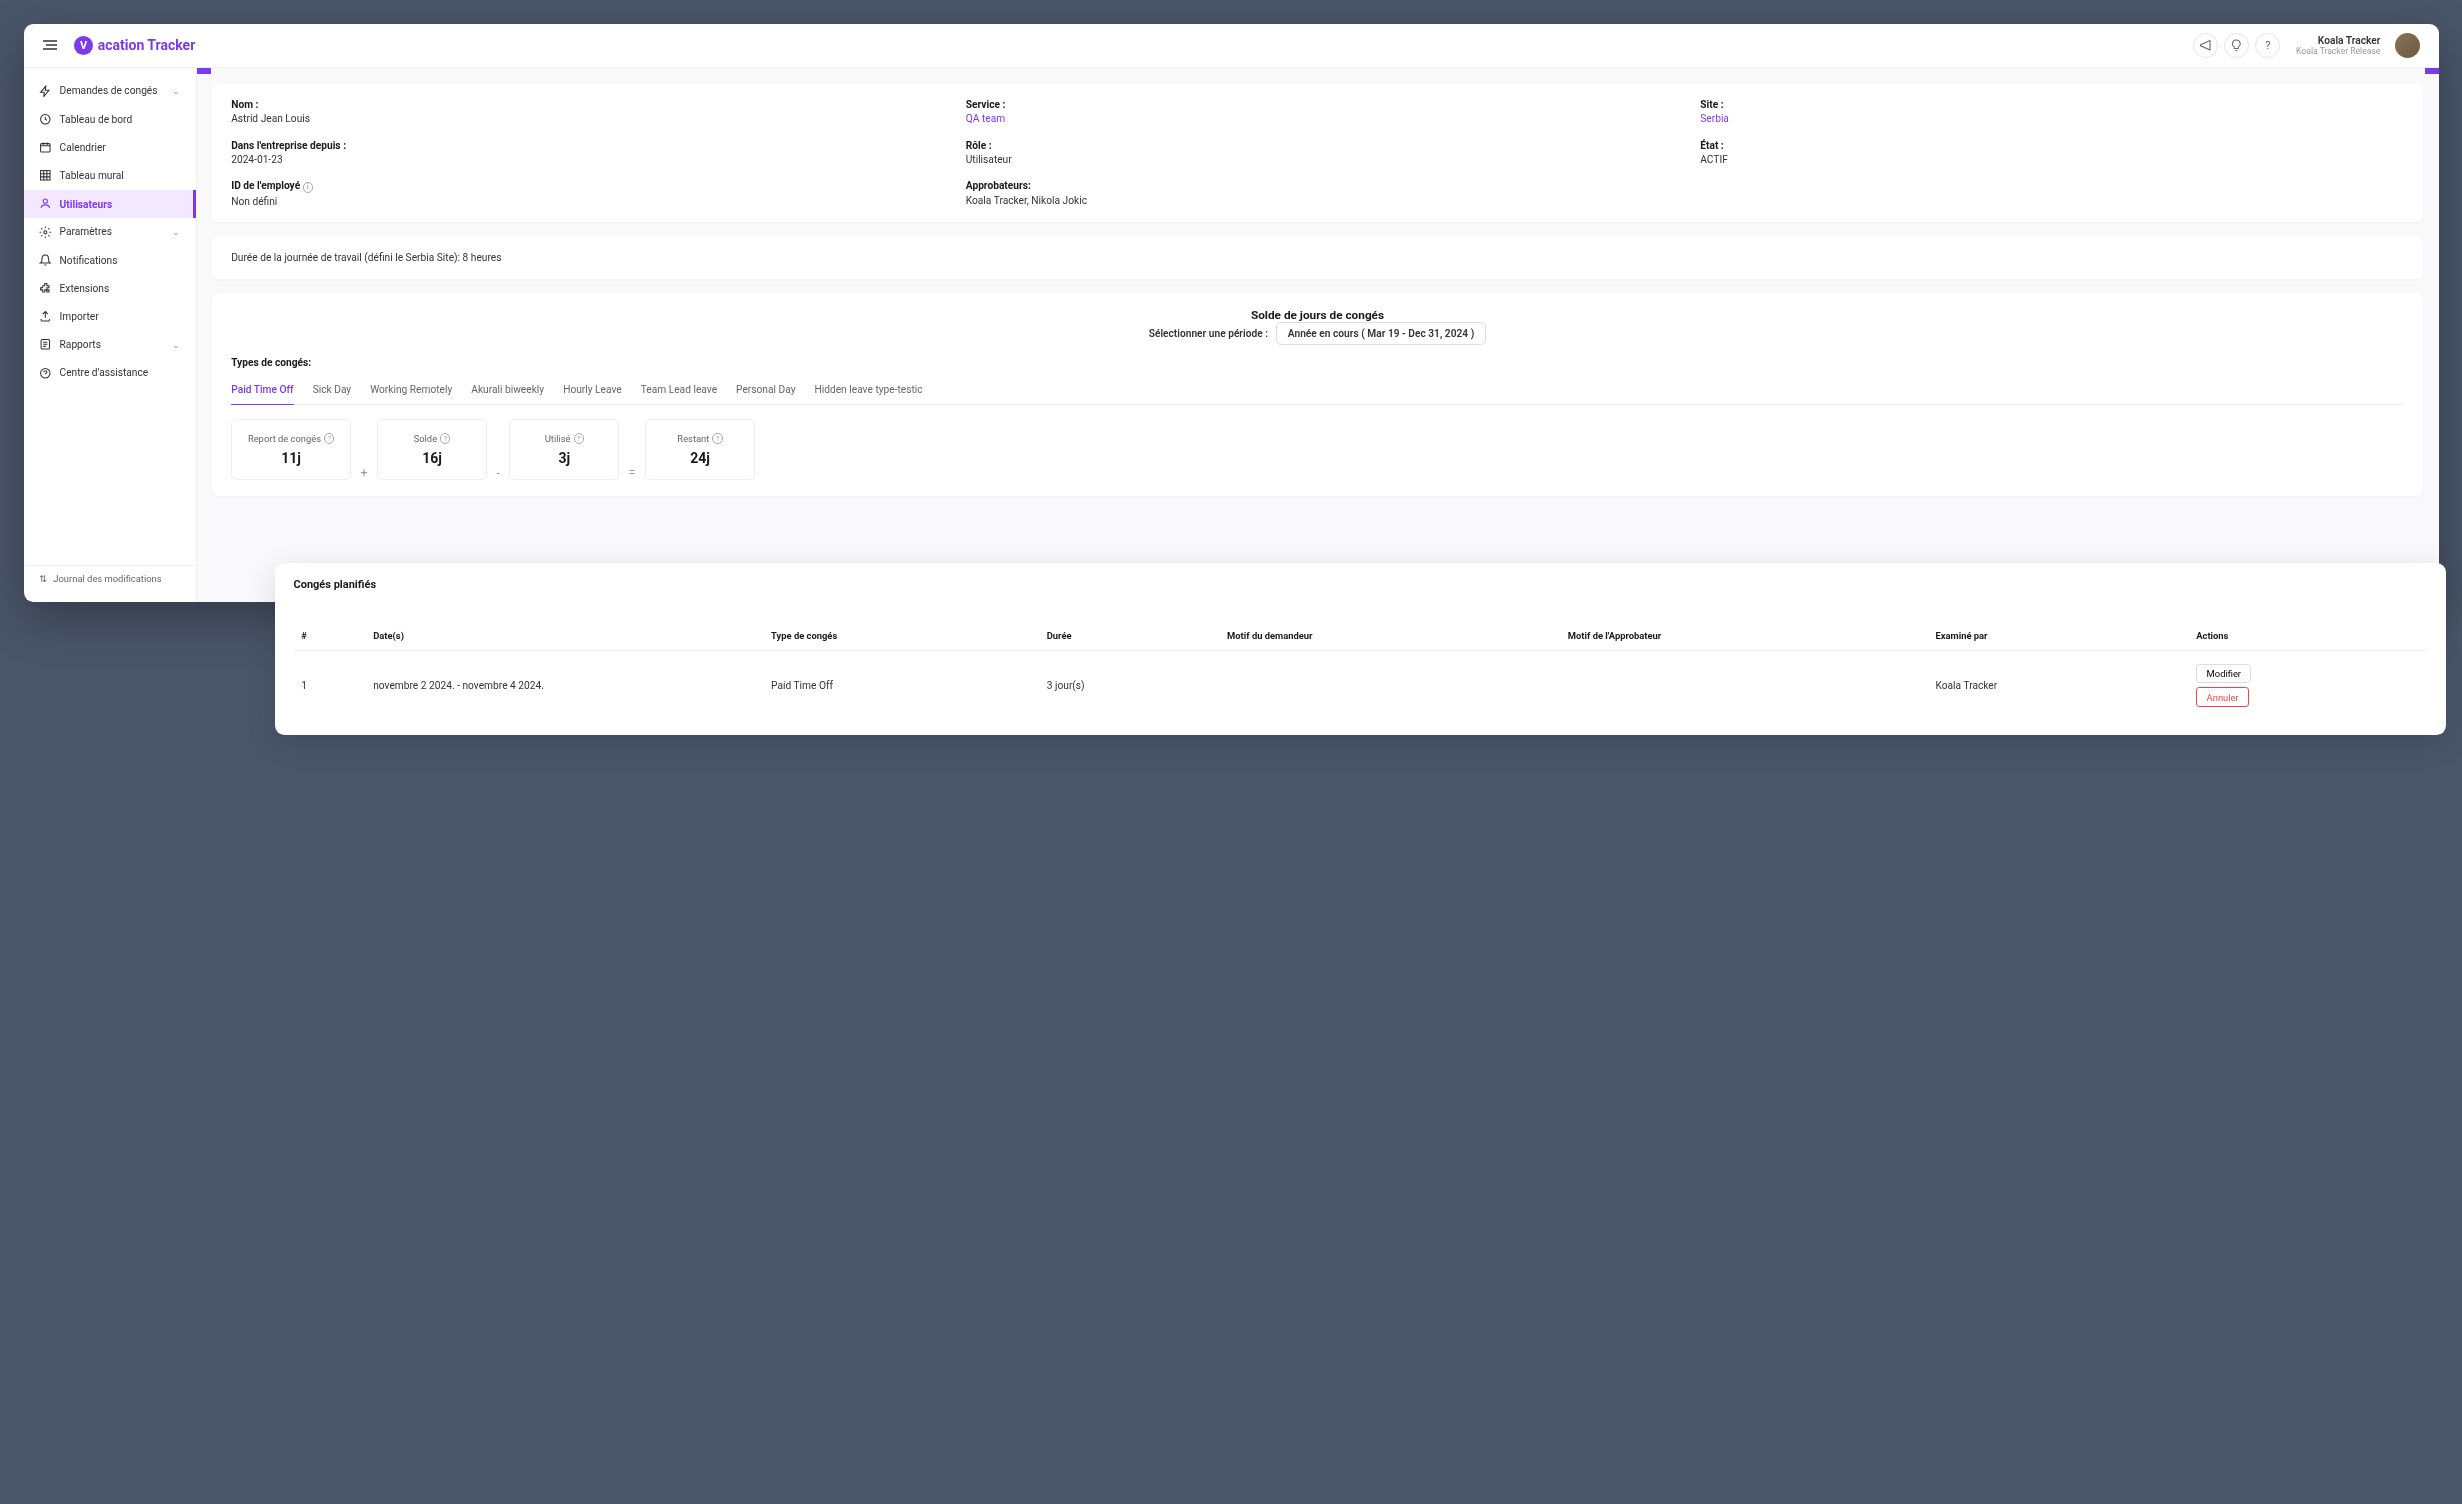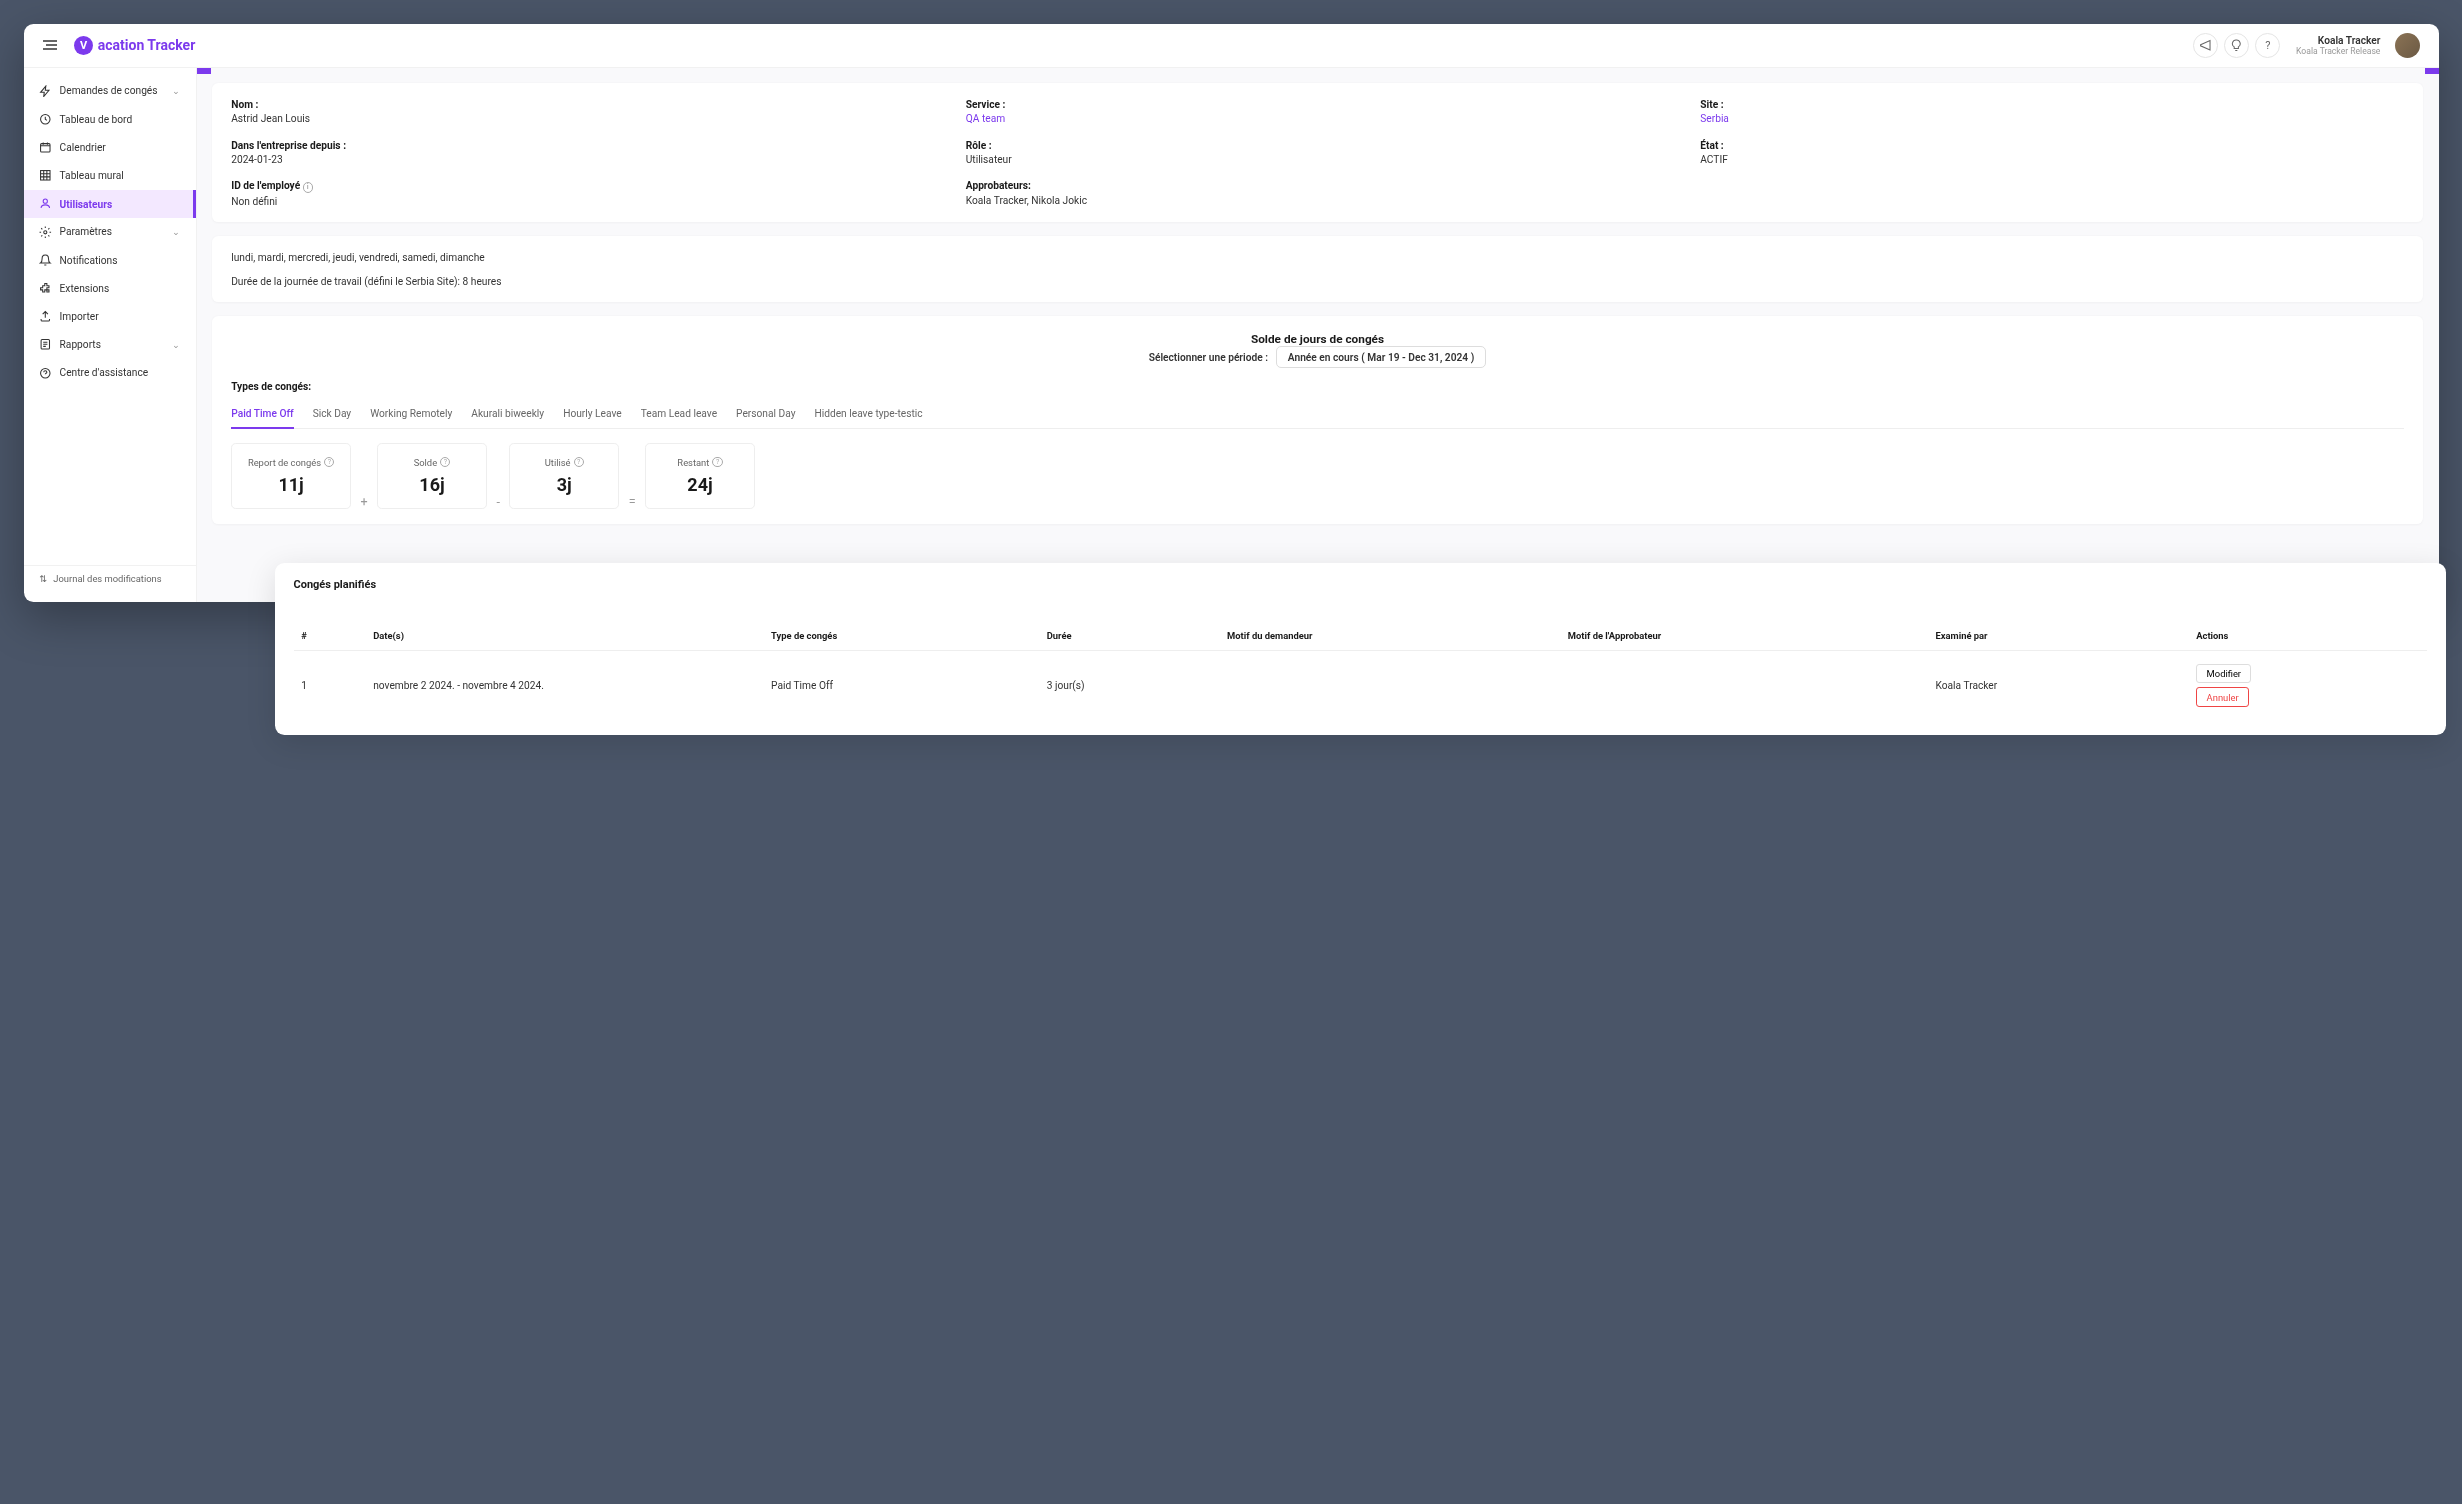--- a/index.html
+++ b/index.html
@@ -57,21 +57,21 @@
     
     .types-label { font-size: 10.2px; font-weight: 700; color: #1a1a1a; margin-bottom: 9.4px; }
     .tabs { display: flex; gap: 19px; border-bottom: 0.8px solid #eee; margin-bottom: 14px; }
     .tab { padding: 6.3px 0 9.4px; font-size: 10.2px; color: #666; cursor: pointer; position: relative; }
     .tab.active { color: #7c3aed; font-weight: 500; }
     .tab.active::after { content: ''; position: absolute; bottom: -0.8px; left: 0; right: 0; height: 1.6px; background: #7c3aed; }
     
     .balance-row { display: flex; align-items: flex-end; gap: 9.4px; }
     .balance-box { border: 0.8px solid #eee; border-radius: 4.7px; padding: 12.6px 15.7px; min-width: 110px; text-align: center; }
     .balance-label { font-size: 9.4px; color: #666; margin-bottom: 6.3px; display: flex; justify-content: center; align-items: center; gap: 3.1px; }
-    .balance-value { font-size: 18px; font-weight: 700; color: #1a1a1a; }
+    .balance-value { font-size: 14px; font-weight: 700; color: #1a1a1a; }
     .balance-op { font-size: 12.6px; color: #999; }
     .help-circle { width: 10.2px; height: 10.2px; border: 0.8px solid #aaa; border-radius: 50%; display: inline-flex; align-items: center; justify-content: center; font-size: 7px; color: #aaa; }
     
     .floating-card { background: #fff; border-radius: 9.4px; padding: 15.7px 19px; position: absolute; left: 251px; right: -7.8px; top: calc(100% - 39px); box-shadow: 0 7.8px 31px rgba(0,0,0,0.12); }
     .floating-title { font-size: 11px; font-weight: 700; color: #1a1a1a; margin-bottom: 29px; }
     
     table { width: 100%; border-collapse: collapse; }
     th { text-align: left; font-size: 9.4px; font-weight: 700; color: #1a1a1a; padding: 9.4px 7.8px; border-bottom: 0.8px solid #eee; }
     td { font-size: 10.2px; color: #333; padding: 12.6px 7.8px; vertical-align: middle; }
     .actions-cell { display: flex; flex-direction: column; gap: 4.7px; align-items: flex-start; }
@@ -261,21 +261,20 @@
               <div class="info-value">Non défini</div>
             </div>
             <div class="info-item">
               <div class="info-label">Approbateurs:</div>
               <div class="info-value">Koala Tracker, Nikola Jokic</div>
             </div>
           </div>
         </div>
 
         <div class="card">
-          <div class="work-days">lundi, mardi, mercredi, jeudi, vendredi, samedi, dimanche</div>
           <div class="work-duration">Durée de la journée de travail (défini le Serbia Site):  8 heures</div>
         </div>
 
         <div class="card">
           <div class="period-row">
             <div class="card-title">Solde de jours de congés</div>
             <div class="period-select-wrap">
               <span>Sélectionner une période :</span>
               <div class="period-select">Année en cours ( Mar 19 - Dec 31, 2024 )</div>
             </div>

